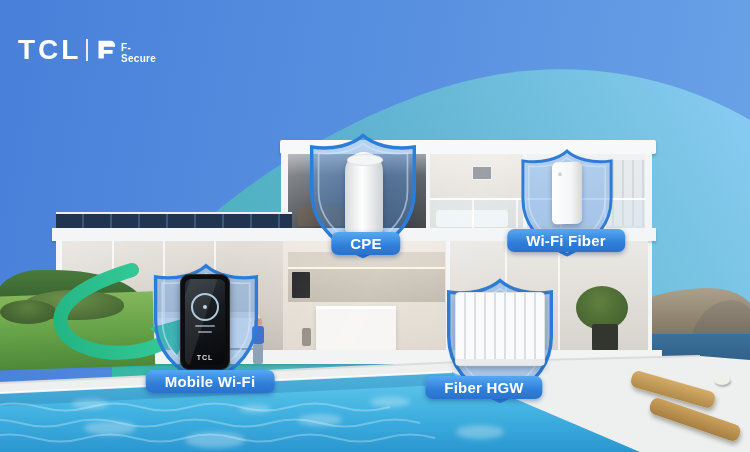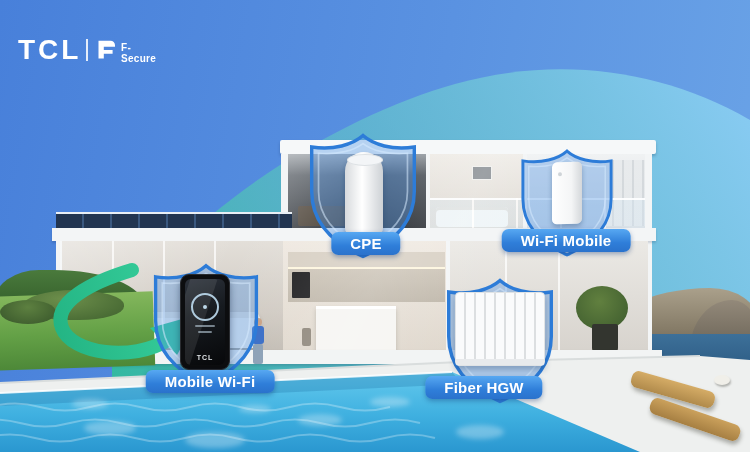--- a/index.html
+++ b/index.html
@@ -305,21 +305,21 @@
       <div class="scr-line" style="top:46px;width:20px;"></div>
       <div class="scr-line" style="top:52px;width:14px;"></div>
       <div class="mobile-brand">TCL</div>
     </div>
   </div>
   <div class="abs device fiber-dev">
     <div class="fiber-base"></div>
   </div>
 
   <div class="abs pill" style="left:366px;top:232px;">CPE</div>
-  <div class="abs pill" style="left:566px;top:229px;">Wi-Fi Mobile</div>
+  <div class="abs pill" style="left:566px;top:229px;">Wi-Fi Fiber</div>
   <div class="abs pill" style="left:484px;top:376px;">Fiber HGW</div>
   <div class="abs pill" style="left:210px;top:370px;">Mobile Wi-Fi</div>
 
   <div class="abs brandbar">
     <div class="abs tcl-logo">TCL</div>
     <div class="abs brand-div"></div>
     <svg class="abs fs-icon" width="19" height="19" viewBox="0 0 19 19">
       <path d="M1.5,0.8 h12 a4.5,4.5 0 0 1 4.5,4.5 v1.5 h-11.2 v3.2 h8.8 v3.8 h-8.8 v4.6 h-5.3 z" fill="#ffffff"></path>
     </svg>
     <div class="abs fs-text">F-Secure</div>

